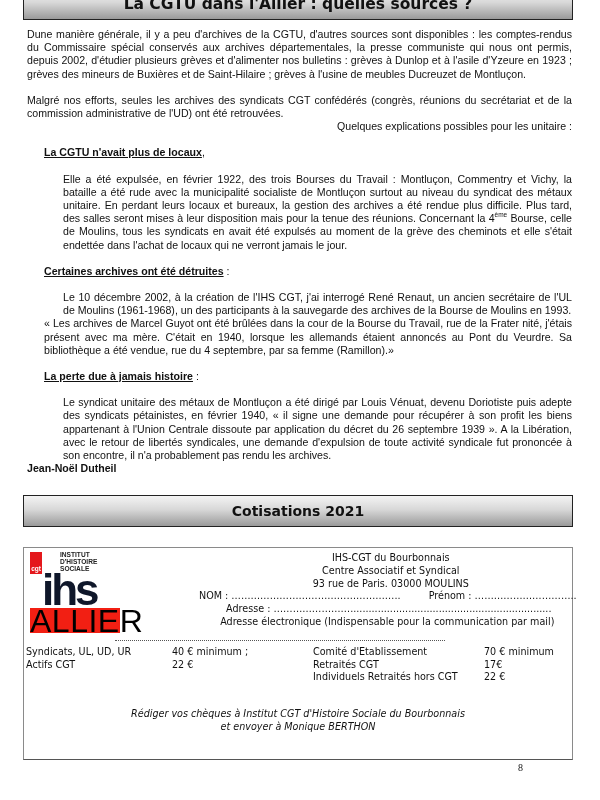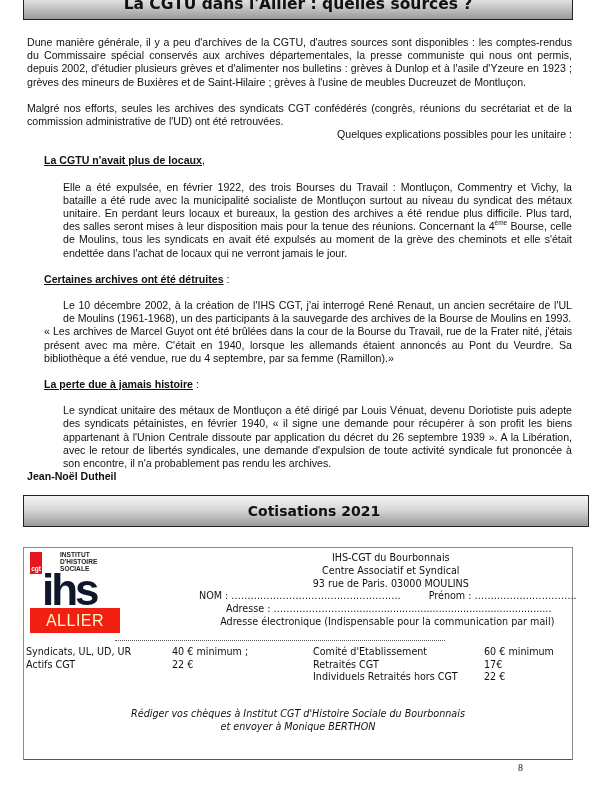--- a/index.html
+++ b/index.html
@@ -8,21 +8,21 @@
     font-family: "Liberation Sans", sans-serif; color: #111;
   }
   .hdr-bar {
     position: absolute; left: 23px; width: 548px;
     border: 1.5px solid #222;
     background: linear-gradient(#f4f4f4 0%, #d8d8d8 45%, #9a9a9a 100%);
     text-align: center;
     font-family: "DejaVu Sans", sans-serif; font-weight: bold; color: #111;
   }
   .hdr-top { top: -12px; height: 30px; font-size: 15.5px; line-height: 30px; }
-  .hdr-cot { top: 495px; height: 30px; font-size: 14px; line-height: 30px; padding-left: 16px; }
+  .hdr-cot { top: 495px; height: 30px; font-size: 14px; line-height: 30px; }
 
   .body-text { position: absolute; left: 27px; width: 545px; font-size: 10.6px; line-height: 13.2px; }
   .p { margin: 0; text-align: justify; }
   .p.nomargin { text-align: right; }
   .indent1 { padding-left: 17px; }
   .indent2 { padding-left: 36px; width: 509px; }
   .sec-title { font-weight: bold; text-decoration: underline; }
   .gap { height: 13px; }
   .author { font-weight: bold; }
   sup { font-size: 6.5px; vertical-align: super; line-height: 0; }
@@ -41,21 +41,21 @@
   .logo-inst {
     position: absolute; left: 30px; top: -1px; font-family: "Liberation Sans", sans-serif;
     font-weight: bold; font-size: 6.6px; line-height: 7px; color: #222;
   }
   .logo-ihs {
     position: absolute; left: 12px; top: 12px; font-family: "Liberation Sans", sans-serif;
     font-weight: bold; font-size: 44px; line-height: 52px; color: #0f172a; letter-spacing: -3px;
   }
   .logo-allier {
     position: absolute; left: 0; top: 56px; width: 90px; height: 25px; background: #f21f13;
-    color: #fef9c3; font-family: "Liberation Sans", sans-serif; font-size: 16px; line-height: 26px;
+    color: #000000; font-family: "Liberation Sans", sans-serif; font-size: 32px; line-height: 26px;
     text-align: center; letter-spacing: 0.5px;
   }
   .addr { position: absolute; left: 181px; top: 4px; line-height: 12.8px; }
   .addr div { white-space: nowrap; text-align: center; }
   .addr .l4 { margin-left: -6px; }
   .addr .l5 { margin-left: -4px; }
   .addr .l6 { margin-left: -7px; }
   .dots-line {
     position: absolute; left: 91px; top: 92px; width: 330px; height: 0;
     border-top: 1px dotted #555;
@@ -74,21 +74,21 @@
     font-size: 10px; color: #111;
   }
 </style>
 </head>
 <body>
 
 <div class="hdr-bar hdr-top">
   <span>La CGTU dans l'Allier : quelles sources ?</span>
 </div>
 
-<div class="body-text" style="top:28px;margin-top:8px;">
+<div class="body-text" style="top:28px;">
   <p class="p"> Dune manière générale, il y a peu  d'archives de la CGTU, d'autres sources sont disponibles : les comptes-rendus du Commissaire spécial conservés aux archives départementales, la presse communiste qui nous ont permis, depuis 2002, d'étudier plusieurs grèves et d'alimenter nos bulletins : grèves à Dunlop et à l'asile d'Yzeure en 1923 ; grèves des mineurs de Buxières et de Saint-Hilaire ; grèves à l'usine de meubles Ducreuzet de Montluçon.</p>
   <div class="gap"></div>
   <p class="p">Malgré nos efforts, seules les archives des syndicats CGT confédérés (congrès, réunions du secrétariat et de la commission administrative de l'UD) ont été retrouvées.</p>
   <p class="p nomargin">Quelques explications possibles pour les unitaire :</p>
   <div class="gap"></div>
 
   <div class="indent1">
     <span class="sec-title">La CGTU n'avait plus de locaux</span><span>,</span>
   </div>
   <div class="gap"></div>
@@ -140,21 +140,21 @@
     <div class="l6">Adresse électronique (Indispensable pour la communication par mail)</div>
   </div>
 
   <div class="dots-line"></div>
 
   <div class="montant">
     <div class="row">
       <span class="c1">Syndicats, UL, UD, UR</span>
       <span class="c2">40 € minimum ;</span>
       <span class="c3">Comité d'Etablissement</span>
-      <span class="c4">60 € minimum</span>
+      <span class="c4">70 € minimum</span>
     </div>
     <div class="row">
       <span class="c1">Actifs CGT</span>
       <span class="c2">22 €</span>
       <span class="c3">Retraités CGT</span>
       <span class="c4">17€</span>
     </div>
     <div class="row">
       <span class="c1"></span>
       <span class="c2"></span>

